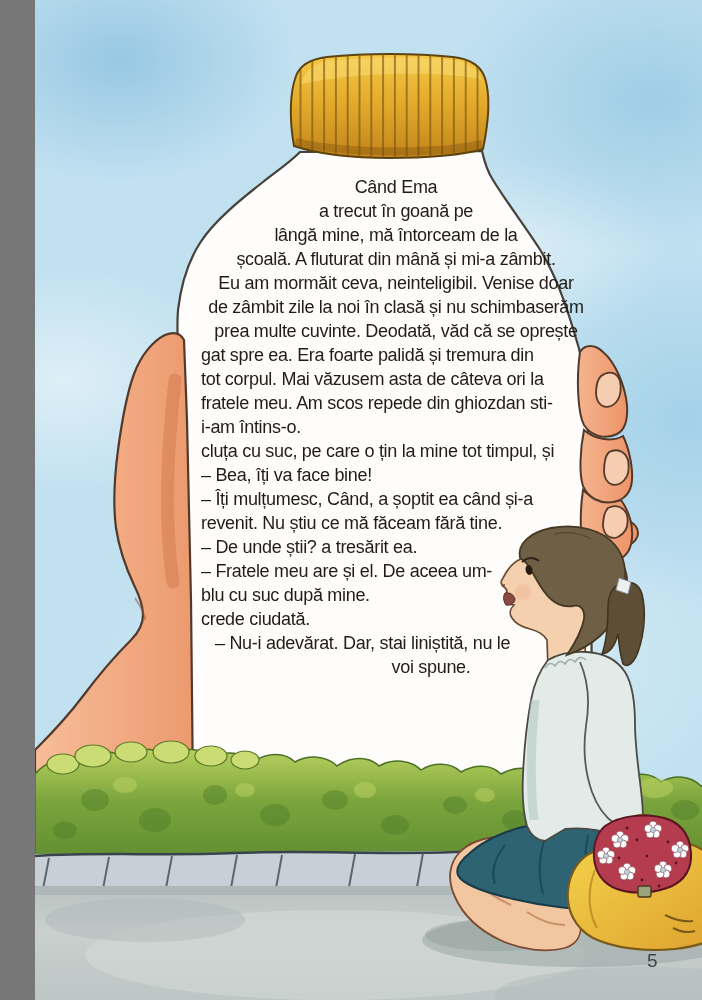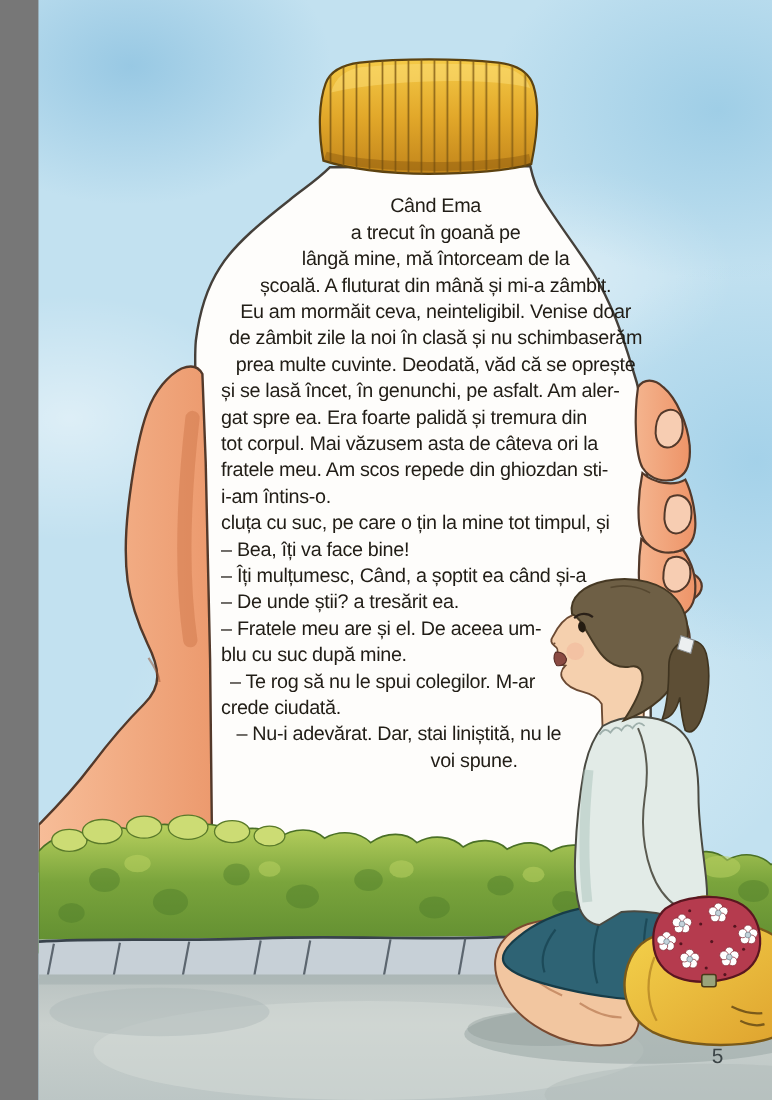--- a/index.html
+++ b/index.html
@@ -278,31 +278,30 @@
 </svg>
 
   <div class="text-block">
     <div class="ln c">Când Ema</div>
     <div class="ln c">a trecut în goană pe</div>
     <div class="ln c">lângă mine, mă întorceam de la</div>
     <div class="ln c">școală. A fluturat din mână și mi-a zâmbit.</div>
     <div class="ln c">Eu am mormăit ceva, neinteligibil. Venise doar</div>
     <div class="ln c">de zâmbit zile la noi în clasă și nu schimbaserăm</div>
     <div class="ln c">prea multe cuvinte. Deodată, văd că se oprește</div>
-    <div class="ln">și se lasă încet, în genunchi, pe asfalt. Am aler-</div>
     <div class="ln">gat spre ea. Era foarte palidă și tremura din</div>
     <div class="ln">tot corpul. Mai văzusem asta de câteva ori la</div>
     <div class="ln">fratele meu. Am scos repede din ghiozdan sti-</div>
     <div class="ln">i-am întins-o.</div>
     <div class="ln">cluța cu suc, pe care o țin la mine tot timpul, și</div>
     <div class="ln">– Bea, îți va face bine!</div>
     <div class="ln">– Îți mulțumesc, Când, a șoptit ea când și-a</div>
+    <div class="ln">revenit. Nu știu ce mă făceam fără tine.</div>
     <div class="ln">– De unde știi? a tresărit ea.</div>
     <div class="ln">– Fratele meu are și el. De aceea um-</div>
     <div class="ln">blu cu suc după mine.</div>
-    <div class="ln i1">– Te rog să nu le spui colegilor. M-ar</div>
     <div class="ln">crede ciudată.</div>
     <div class="ln i2">– Nu-i adevărat. Dar, stai liniștită, nu le</div>
     <div class="ln i3">voi spune.</div>
   </div>
 
   <div class="page-num">5</div>
 </div>
 
 </body></html>

